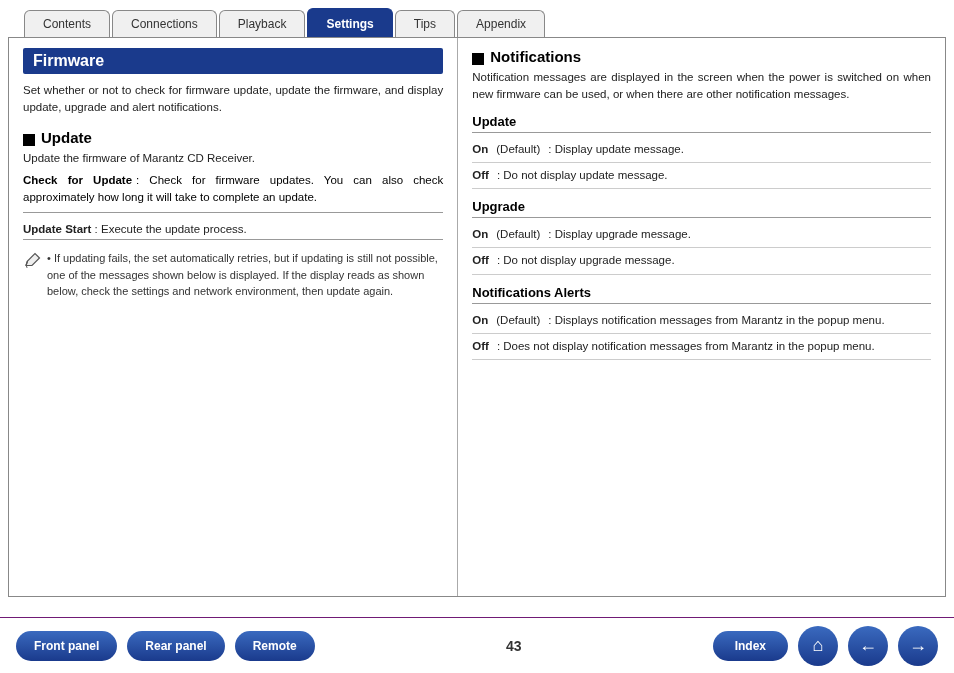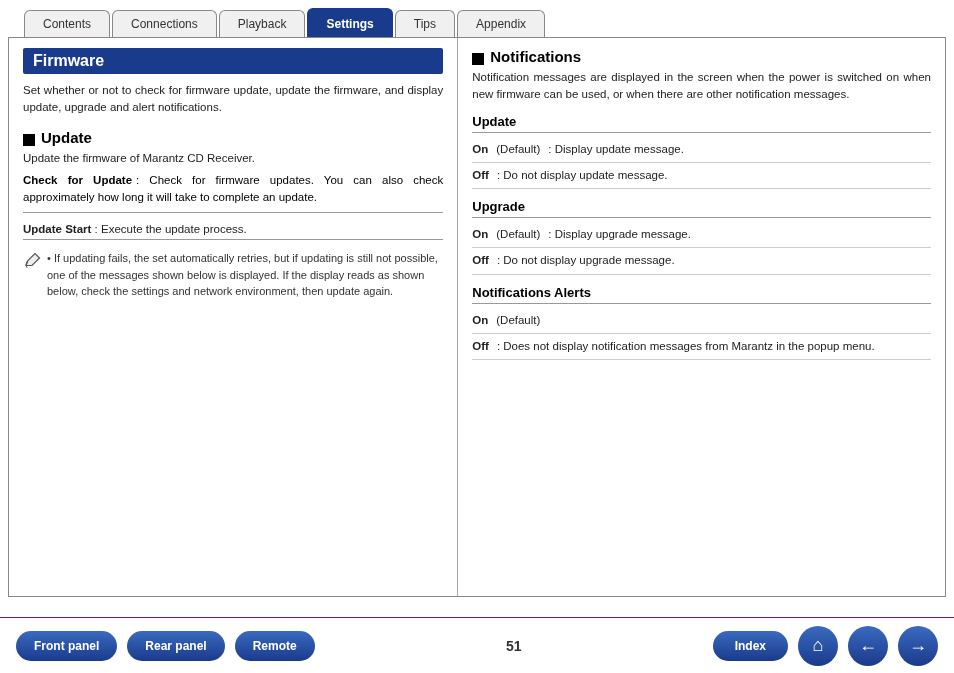--- a/index.html
+++ b/index.html
@@ -300,33 +300,34 @@
     </div>
     <div class="right-field-row">
       <span class="field-label-bold">Off</span>
       <span>: Do not display upgrade message.</span>
     </div>
 
     <div class="subsection-heading">Notifications Alerts</div>
     <div class="right-field-row" style="align-items:flex-start;">
       <span class="field-label-bold">On</span>
       <span>(Default)</span>
+      <span style="text-align:justify;">: Displays notification messages from Marantz in the popup menu.</span>
     </div>
     <div class="right-field-row" style="align-items:flex-start;">
       <span class="field-label-bold">Off</span>
       <span style="text-align:justify;">: Does not display notification messages from Marantz in the popup menu.</span>
     </div>
   </div>
 </div>
 
 <div class="bottom-nav">
   <button class="bottom-btn">Front panel</button>
   <button class="bottom-btn">Rear panel</button>
   <button class="bottom-btn">Remote</button>
-  <div class="page-number">51</div>
+  <div class="page-number">43</div>
   <button class="index-btn">Index</button>
   <button class="icon-btn">
     <span>⌂</span>
   </button>
   <button class="icon-btn">
     <span>←</span>
   </button>
   <button class="icon-btn">
     <span>→</span>
   </button>

